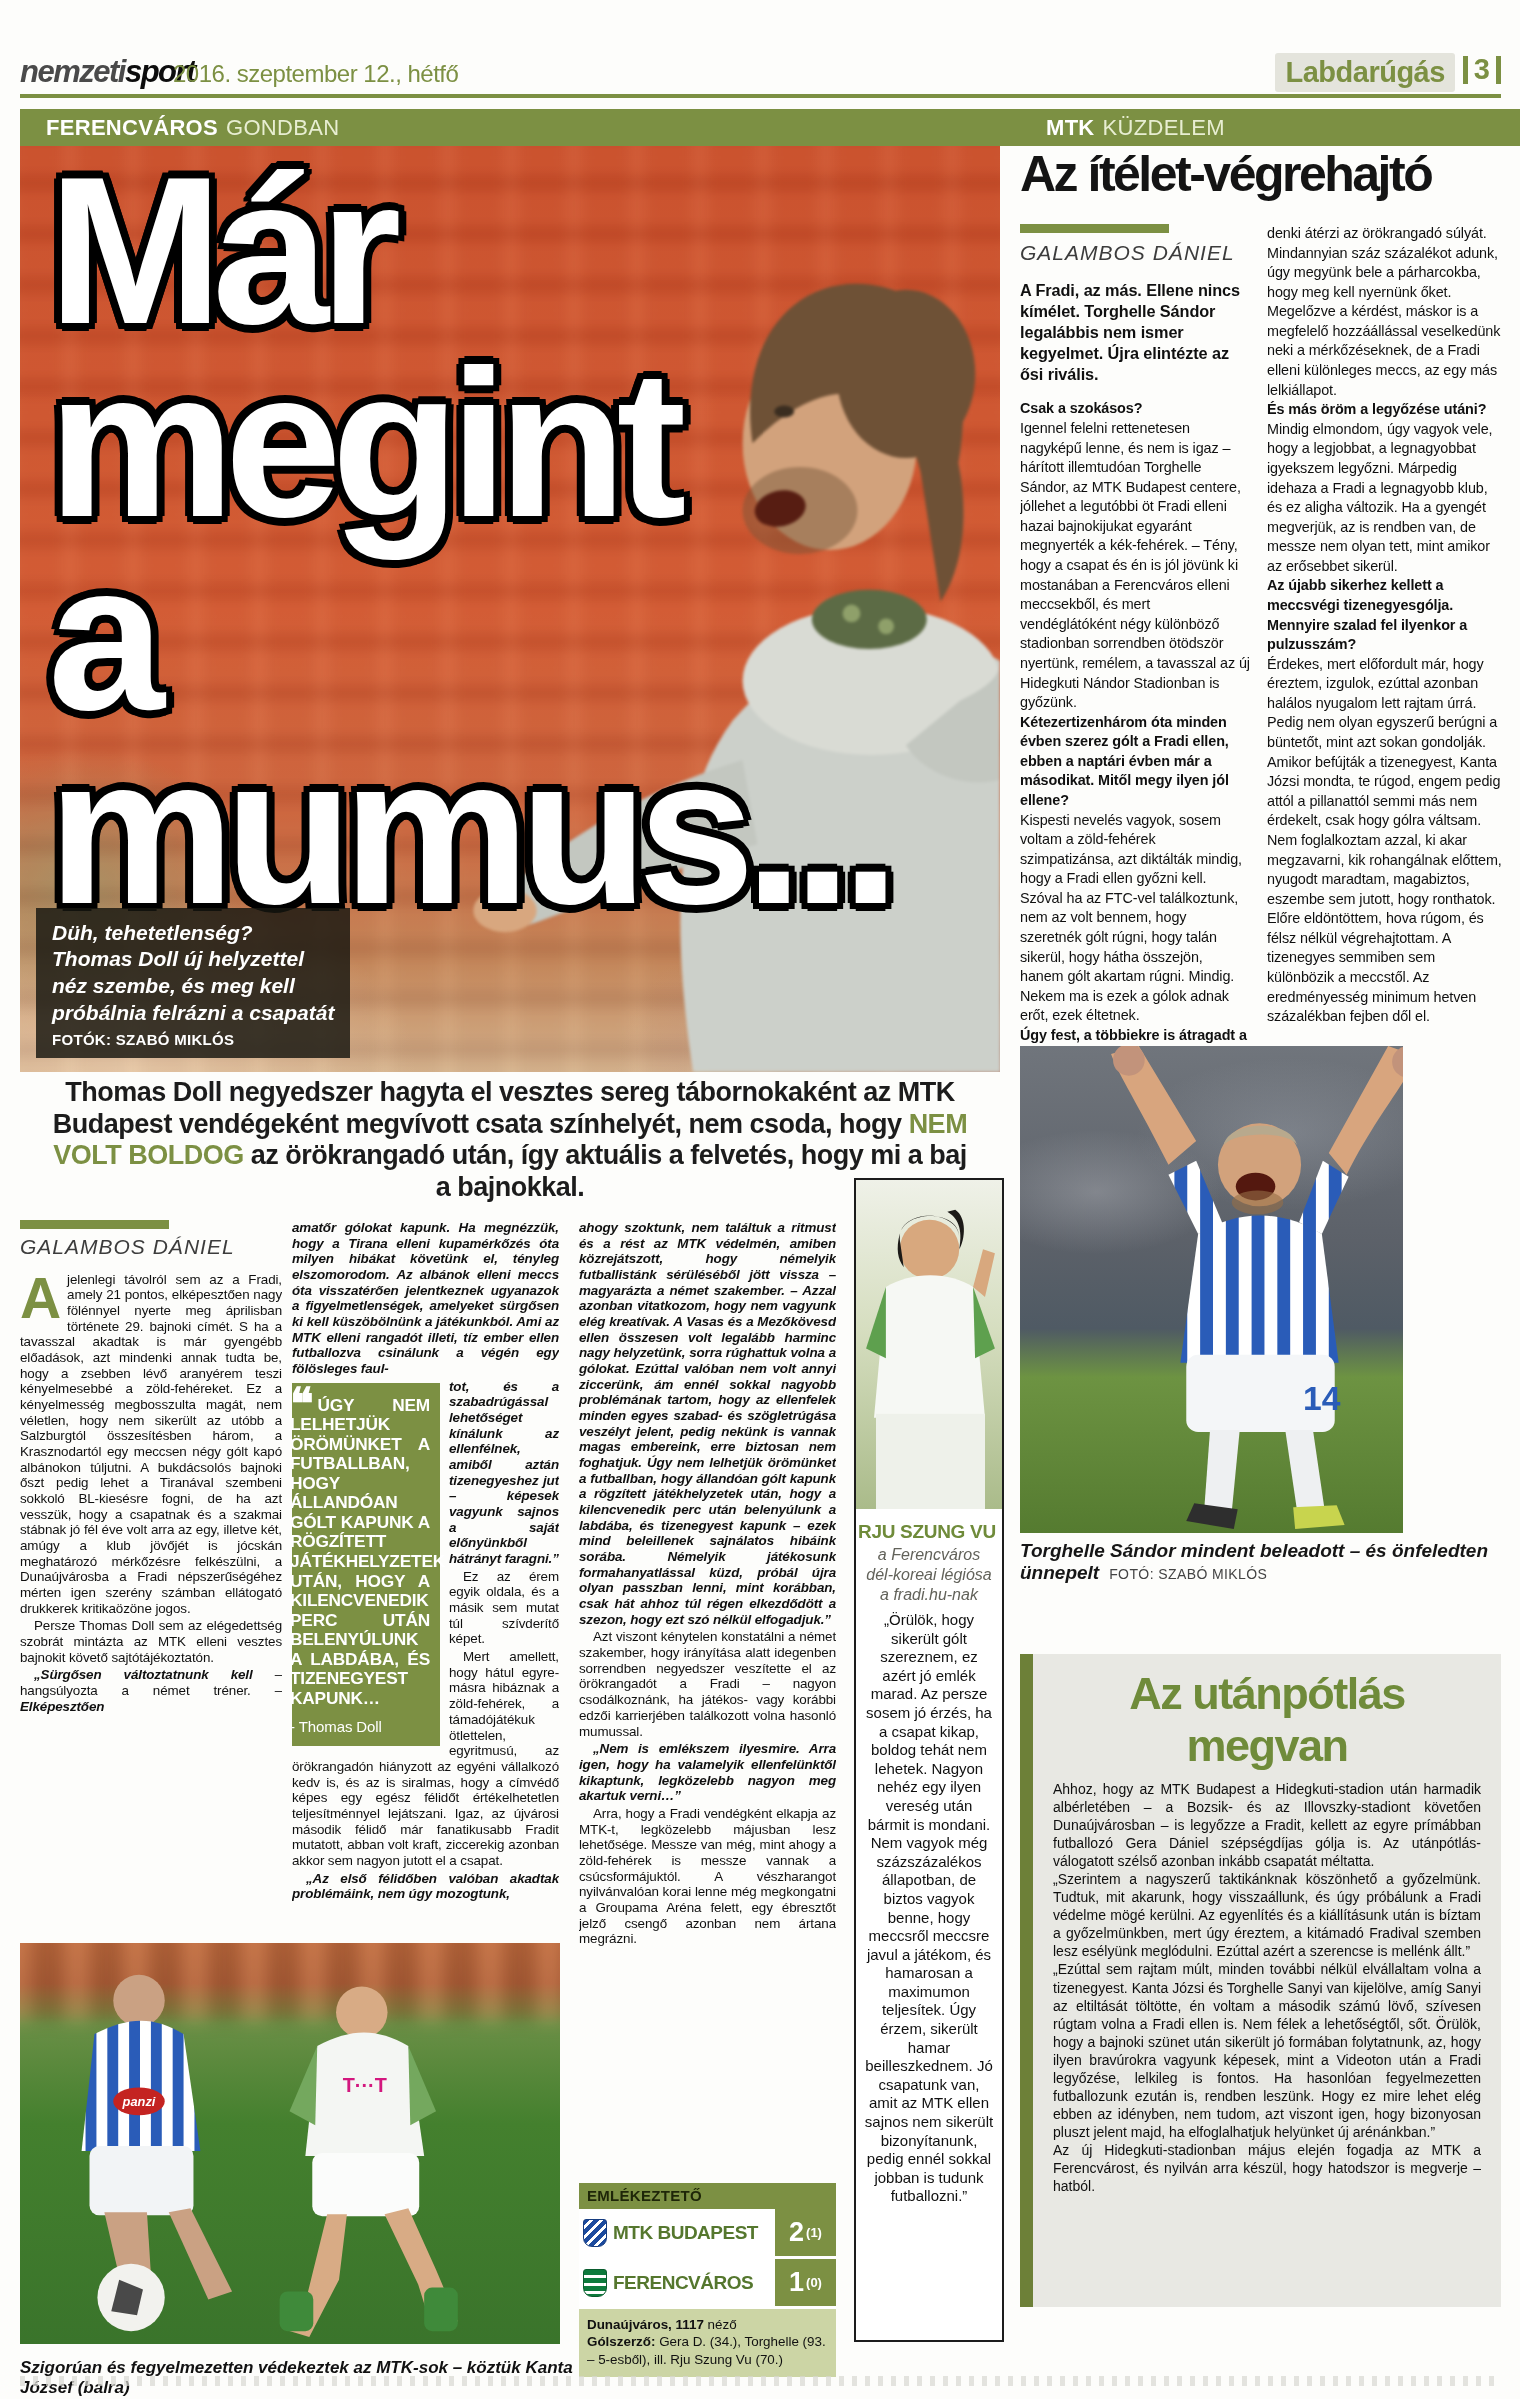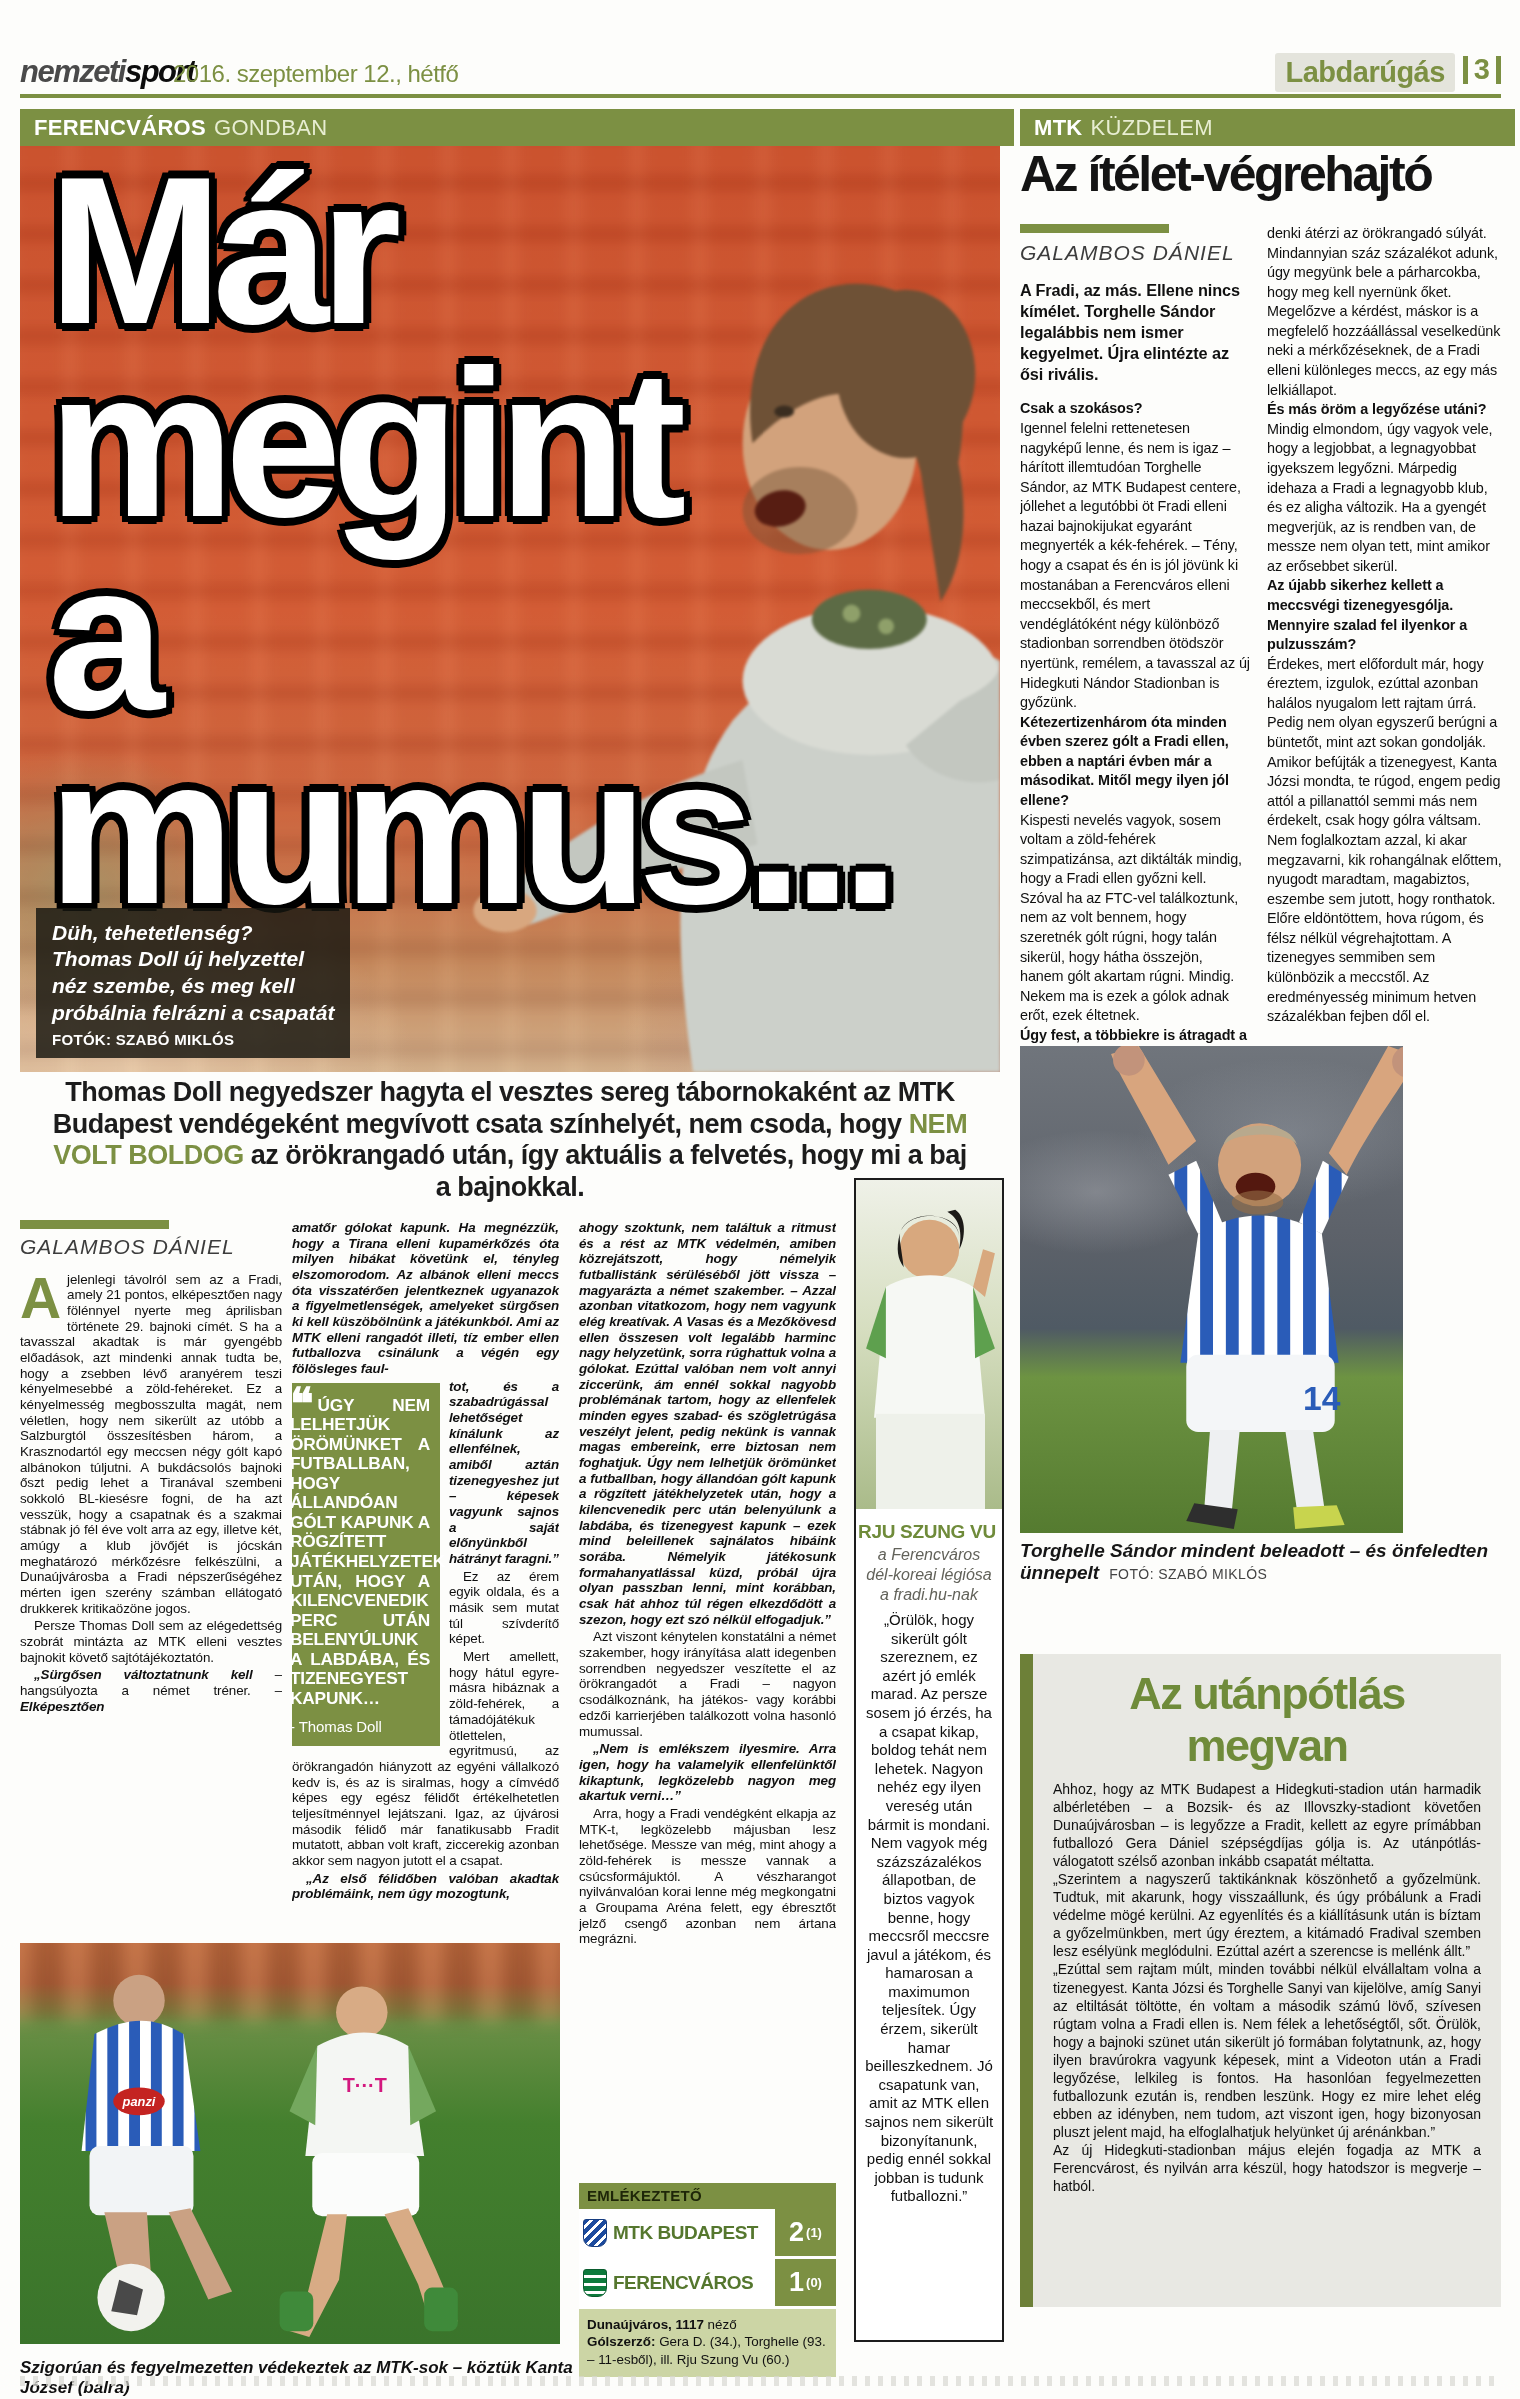--- a/index.html
+++ b/index.html
@@ -11,21 +11,21 @@
   .logo{position:absolute;left:0;bottom:2px;font-style:italic;font-weight:900;font-size:31px;letter-spacing:-1.5px;}
   .logo .nz{color:#4a4a4a;}
   .logo .sp{color:#0d0d0d;}
   .mh-date{position:absolute;left:153px;bottom:4px;color:#7c9043;font-size:24px;letter-spacing:-0.5px;}
   .mh-right{position:absolute;right:0;bottom:0;display:flex;align-items:flex-start;gap:8px;}
   .section-chip{background:#e4e4dc;color:#7c9043;font-weight:700;font-size:29px;padding:3px 10px;border-radius:3px;letter-spacing:-0.5px;}
   .pagenum{display:flex;align-items:center;gap:6px;color:#7c9043;font-weight:800;font-size:29px;}
   .pagenum .bar{display:inline-block;width:5px;height:28px;background:#7c9043;}
   .rule{left:20px;top:94px;width:1481px;height:4px;background:#7c9043;}
   
-  .kicker{height:37px;background:#7c9043;color:#fff;line-height:37px;padding-left:14px;font-size:22px;letter-spacing:0.3px;white-space:nowrap;overflow:hidden;}
+  .kicker{height:37px;background:#7c9043;color:#fff;line-height:37px;padding-left:26px;font-size:22px;letter-spacing:0.3px;white-space:nowrap;overflow:hidden;}
   .kicker b{font-weight:800;}
   .kicker span.rest{font-weight:400;color:#e8eed2;margin-left:8px;}
   .kick-left{left:20px;top:109px;width:980px;}
   .kick-right{left:1020px;top:109px;width:481px;}
   
   .main-photo{left:20px;top:146px;width:980px;height:926px;overflow:hidden;
     background:
      radial-gradient(257px 198px at 6% 80%, rgba(150,160,115,.85), rgba(150,160,115,0) 70%),
      radial-gradient(416px 257px at 10% 100%, rgba(228,218,188,.95), rgba(228,218,188,0) 72%),
      radial-gradient(495px 297px at 96% 100%, rgba(160,130,150,.5), rgba(160,130,150,0) 70%),
@@ -238,21 +238,21 @@
     <div class="memrow">
       <span class="crest crest-ftc"></span>
       <span class="team">FERENCVÁROS</span>
       <span class="score">
           <span>1</span>
           <sup>(0)</sup>
         </span>
     </div>
     <div class="memfoot">
       <div><b>Dunaújváros, 1117</b><span> néző</span></div>
-      <div><b>Gólszerző:</b><span> Gera D. (34.), Torghelle (93. – 11-esből), ill. Rju Szung Vu (60.)</span></div>
+      <div><b>Gólszerző:</b><span> Gera D. (34.), Torghelle (93. – 5-esből), ill. Rju Szung Vu (70.)</span></div>
     </div>
   </div>
 
   <div class="abs rju">
     <div class="rju-photo">
       <svg width="147" height="329" viewBox="0 0 148 332" style="filter:blur(0.6px)">
         <circle cx="74" cy="70" r="30" fill="#d8a87e"></circle>
         <path d="M44,58 C44,30 104,28 104,58 C104,44 88,36 74,36 C58,36 44,44 44,58 Z" fill="#1c1a17"></path>
         <path d="M44,54 C40,70 42,80 48,88 L44,60 Z" fill="#1c1a17"></path>
         <path d="M100,30 C112,38 110,60 104,70 C108,48 102,38 92,32 Z" fill="#1c1a17"></path>

